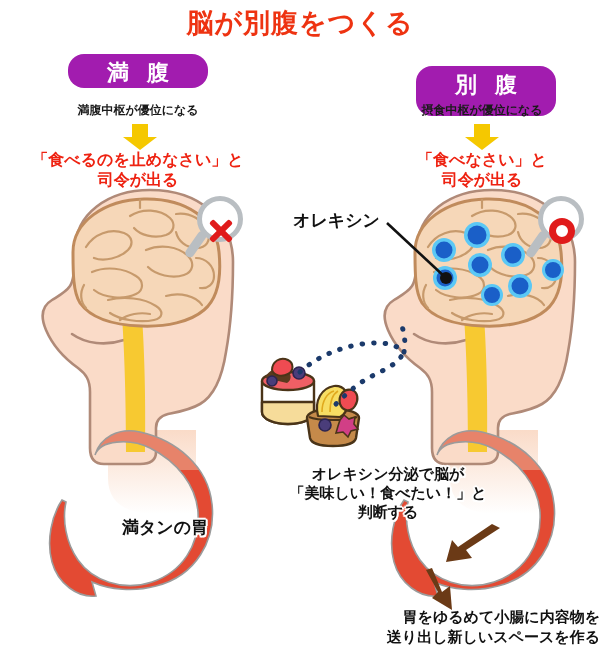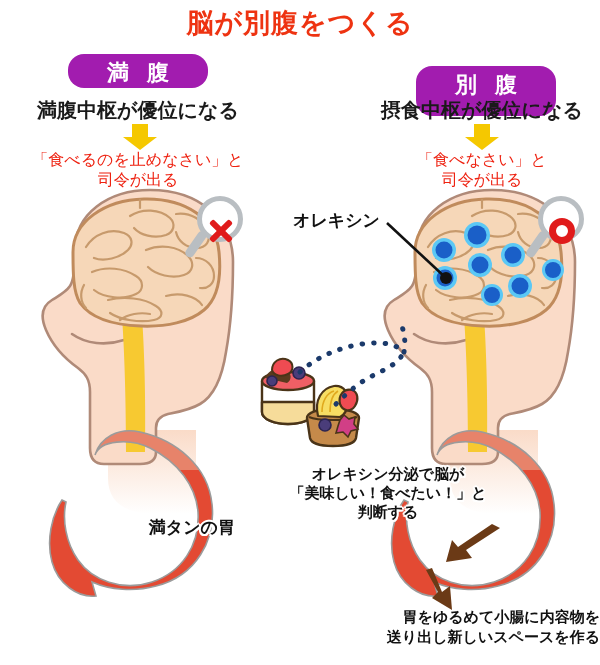--- a/index.html
+++ b/index.html
@@ -35,31 +35,31 @@
     text-indent:6px;
     box-sizing:border-box;
   }
   .pill-left{left:68px;top:54px;width:140px;height:34px;}
   .pill-right{left:416px;top:54px;width:140px;height:50px;margin-top:12px;}
 
   
   .subtext{
     position:absolute;
     text-align:center;
-    font-size:20px;font-weight:bold;
+    font-size:12px;font-weight:bold;
     color:#1a1a1a;
     line-height:20px;
   }
   .sub-left{left:8px;top:100px;width:260px;}
   .sub-right{left:352px;top:100px;width:260px;}
 
   .redtext{
     position:absolute;
     text-align:center;
-    font-size:16px;font-weight:normal;
+    font-size:16px;font-weight:bold;
     color:#ee2211;
     line-height:20px;
   }
   .red-left{left:4px;top:150px;width:268px;}
   .red-right{left:352px;top:150px;width:260px;}
 
   
   .yarrow{position:absolute;width:34px;height:26px;}
   .yarrow .shaft{
     position:absolute;left:9px;top:0;width:16px;height:14px;background:#f5c800;
@@ -107,21 +107,21 @@
 
   
   .orexin-label{
     position:absolute;left:293px;top:209px;
     font-size:17px;font-weight:bold;color:#111;
     letter-spacing:0px;
   }
   .stomach-label{
     position:absolute;left:95px;top:516px;width:140px;
     font-size:17px;font-weight:bold;color:#111;
-    text-align:right;
+    text-align:center;
     text-shadow:
        2px 0 #fff,-2px 0 #fff,0 2px #fff,0 -2px #fff,
        1.5px 1.5px #fff,-1.5px 1.5px #fff,1.5px -1.5px #fff,-1.5px -1.5px #fff;
   }
   .midcaption{
     position:absolute;left:272px;top:464px;width:232px;
     text-align:center;font-size:15px;font-weight:bold;color:#111;
     line-height:19px;
     text-shadow:
        2px 0 #fff,-2px 0 #fff,0 2px #fff,0 -2px #fff,

